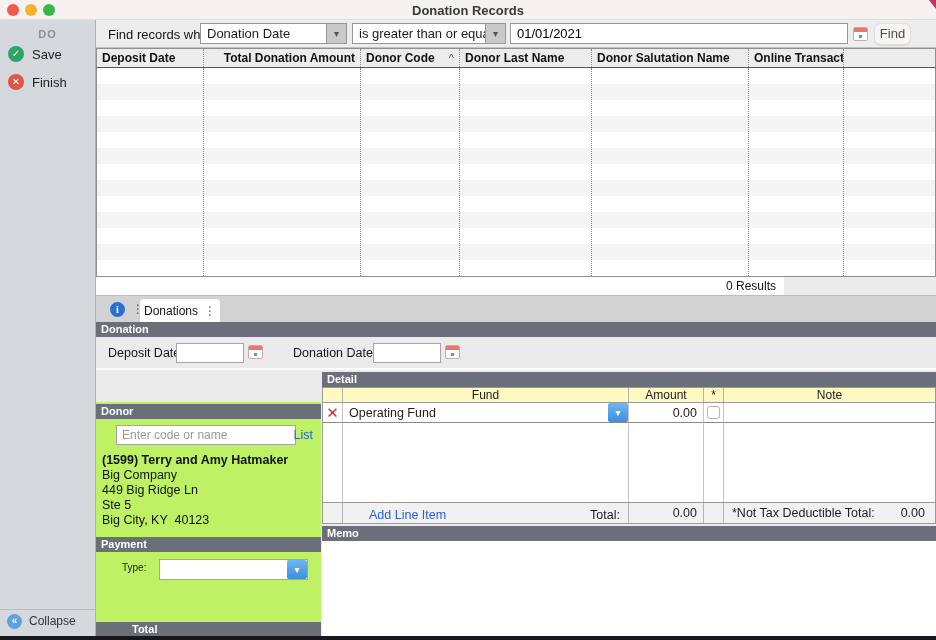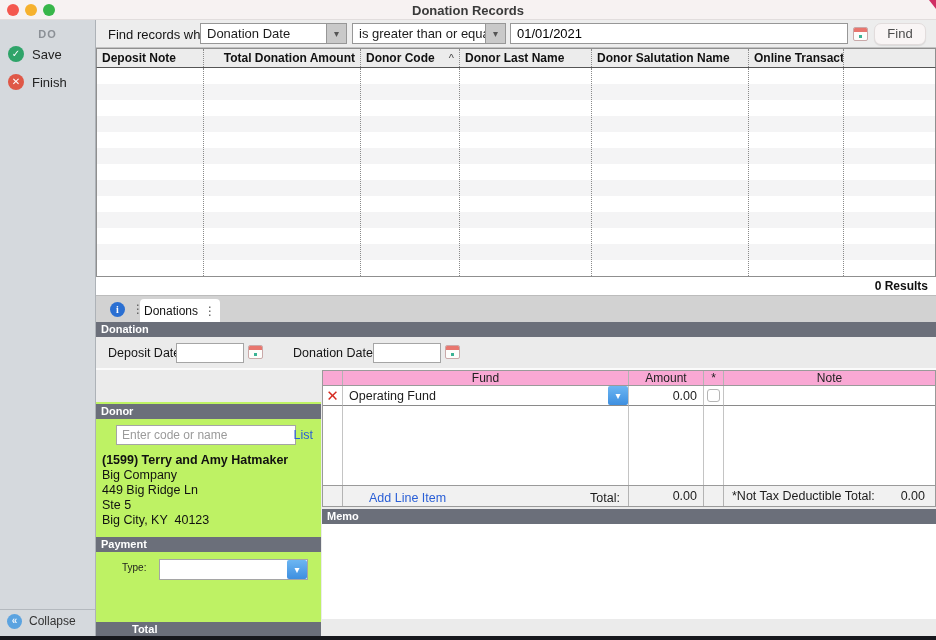--- a/index.html
+++ b/index.html
@@ -29,40 +29,40 @@
 
   
   .findbar { position:absolute; left:96px; top:20px; width:840px; height:28px; background:#ededed; border-bottom:1px solid #c2c2c2; }
   .findbar .prompt { position:absolute; left:12px; top:7px; font-size:13px; color:#141414; }
   .fake-select { position:absolute; top:3px; height:21px; background:#fff; border:1px solid #979797; display:flex; align-items:center; }
   .fake-select .sel-text { flex:1; padding:0 6px; font-size:13px; white-space:nowrap; overflow:hidden; }
   .sel-chevron { width:20px; height:100%; background:#c9c9c9; border-left:1px solid #979797; color:#555; font-size:10px; display:flex; align-items:center; justify-content:center; }
   .sel-field { left:104px; width:147px; }
   .sel-op { left:256px; width:154px; }
   .find-input { position:absolute; left:414px; top:3px; width:338px; height:21px; border:1px solid #979797; background:#fff; font-size:13px; padding:0 6px; font-family:inherit; }
-  .find-btn { position:absolute; left:778px; top:3px; width:52px; height:22px; border-radius:7px; background:#f9f5f5; border:1px solid #e2dcdc; box-shadow:0 1px 1px rgba(0,0,0,.08); font-size:13px; color:#4c4c4c; text-align:center; line-height:20px; }
+  .find-btn { position:absolute; left:778px; top:3px; width:37px; height:22px; border-radius:7px; background:#f9f5f5; border:1px solid #e2dcdc; box-shadow:0 1px 1px rgba(0,0,0,.08); font-size:13px; color:#4c4c4c; text-align:center; line-height:20px; }
 
   
   .cal-ic { position:absolute; width:15px; height:14px; background:#fdfdfb; border:1px solid #c9a9a9; border-radius:2px; }
   .cal-ic::before { content:""; position:absolute; left:0; right:0; top:0; height:4px; background:#e8766e; border-radius:1px 1px 0 0; }
   .cal-ic::after { content:""; position:absolute; left:5px; top:7px; width:3px; height:3px; background:#3bb394; }
   .cal-find { left:757px; top:7px; }
 
   
   .rt-header { position:absolute; left:96px; top:48px; width:840px; height:20px; background:#ececec; border:1px solid #8f8f8f; border-bottom:1px solid #555; display:flex; }
   .rt-body { position:absolute; left:96px; top:68px; width:840px; height:209px; border:1px solid #8f8f8f; border-top:none; display:flex;
              background:repeating-linear-gradient(to bottom,#ffffff 0 16px,#f4f4f5 16px 32px); }
   .rt-col { height:100%; border-right:1px dotted #8a8a8a; }
   .rt-col:last-child { border-right:none; }
   .c1{width:107px;} .c2{width:157px;} .c3{width:99px;} .c4{width:132px;} .c5{width:157px;} .c6{width:95px;} .c7{flex:1;}
   .rt-header .rt-col { display:flex; align-items:center; padding:0 5px; font-weight:bold; font-size:12px; color:#111; white-space:nowrap; overflow:hidden; }
   .rt-header .c2 { justify-content:flex-end; }
   .rt-header .c3 { justify-content:space-between; }
   .sort-caret { font-weight:normal; color:#444; font-size:11px; }
-  .results-bar { position:absolute; left:96px; top:277px; width:840px; height:18px; background:#fff;font-weight:bold; }
+  .results-bar { position:absolute; left:96px; top:277px; width:688px; height:18px; background:#fff; }
   .results-count { position:absolute; right:8px; top:2px; font-size:12px; color:#111; }
 
   
   .tabstrip { position:absolute; left:96px; top:295px; width:840px; height:27px; background:#d2d2d2; border-top:1px solid #bcbcbc; }
   .info-ic { position:absolute; left:14px; top:6px; width:15px; height:15px; border-radius:50%; background:#2a6fd2; color:#fff; font-size:10px; font-weight:bold; text-align:center; line-height:15px; font-family:"Liberation Serif",serif; }
   .dots { position:absolute; top:6px; color:#555; font-size:12px; letter-spacing:0; }
   .dots-a { left:36px; }
   .tab-active { position:absolute; left:44px; top:3px; width:80px; height:24px; background:#fff; border-radius:4px 4px 0 0; display:flex; align-items:center; justify-content:center; gap:6px; font-size:12px; color:#111; }
   .tab-active .dots { position:static; }
 
@@ -96,21 +96,21 @@
   .lp-total-hdr { position:absolute; left:0; top:220px; width:225px;padding-left:36px; }
   .amount-box { position:absolute; left:2px; top:236px; width:124px; height:28px; border:3px solid #55c8f0; border-radius:3px; background:#ebebeb; display:flex; align-items:flex-end; gap:4px; padding-left:4px; }
   .amount-lbl { font-size:12.5px; }
   .amount-input { width:60px; height:18px; border:1px solid #979797; background:#fff; font-family:inherit; font-size:12.5px; text-align:right; padding:0 4px; }
 
   
   .right-panel { position:absolute; left:322px; top:370px; width:614px; height:266px; background:#ebebeb; }
   .rp-detail-hdr { margin-top:2px; }
   .dt { width:614px; border-left:1px solid #9a9a9a; border-right:1px solid #9a9a9a; }
   .dt-row { display:flex; }
-  .dt-head { height:16px; background:#f9a8d4; border-top:1px solid #9a9a9a; border-bottom:1px solid #9a9a9a; font-size:12px; color:#222; }
+  .dt-head { height:16px; background:#fef9c3; border-top:1px solid #9a9a9a; border-bottom:1px solid #9a9a9a; font-size:12px; color:#222; }
   .dt-head > div { display:flex; align-items:center; justify-content:center; border-right:1px solid #b3b3b3; overflow:hidden; }
   .dt-head > div:last-child { border-right:none; }
   .dcol-x { width:20px; } .dcol-fund { width:286px; } .dcol-amt { width:75px; } .dcol-star { width:20px; } .dcol-note { flex:1; }
   .dt-line { height:20px; background:#fff; }
   .dt-line > div { border-right:1px solid #c4c4c4; border-bottom:1px solid #8a8a8a; display:flex; align-items:center; }
   .dt-line > div:last-child { border-right:none; }
   .del-x { width:100%; text-align:center; color:#d62b20; font-weight:bold; font-size:15px; line-height:18px; }
   .fund-cell { justify-content:space-between; padding-left:6px; font-size:12.5px; }
   .amt-cell { justify-content:flex-end; padding-right:6px; font-size:12.5px; }
   .star-cell { justify-content:center; }
@@ -169,21 +169,21 @@
     <div class="fake-select sel-op">
       <span class="sel-text">is greater than or equal to</span>
       <span class="sel-chevron">▾</span>
     </div>
     <input class="find-input" type="text" value="01/01/2021" style="">
     <div class="cal-ic cal-find"></div>
     <div class="find-btn">Find</div>
   </div>
 
   <div class="rt-header">
-    <div class="rt-col c1">Deposit Note</div>
+    <div class="rt-col c1">Deposit Date</div>
     <div class="rt-col c2">Total Donation Amount</div>
     <div class="rt-col c3">
       <span>Donor Code</span>
       <span class="sort-caret">^</span>
     </div>
     <div class="rt-col c4">Donor Last Name</div>
     <div class="rt-col c5">Donor Salutation Name</div>
     <div class="rt-col c6">Online Transact...</div>
     <div class="rt-col c7"></div>
   </div>
@@ -241,20 +241,21 @@
       </div>
     </div>
     <div class="sec-hdr lp-total-hdr">Total</div>
     <div class="amount-box">
       <span class="amount-lbl">Amount:</span>
       <input class="amount-input" type="text" value="50.00" style="">
     </div>
   </div>
 
   <div class="right-panel">
+    <div class="sec-hdr rp-detail-hdr">Detail</div>
 
     <div class="dt">
       <div class="dt-row dt-head">
         <div class="dcol-x"></div>
         <div class="dcol-fund">Fund</div>
         <div class="dcol-amt">Amount</div>
         <div class="dcol-star">*</div>
         <div class="dcol-note">Note</div>
       </div>
 

